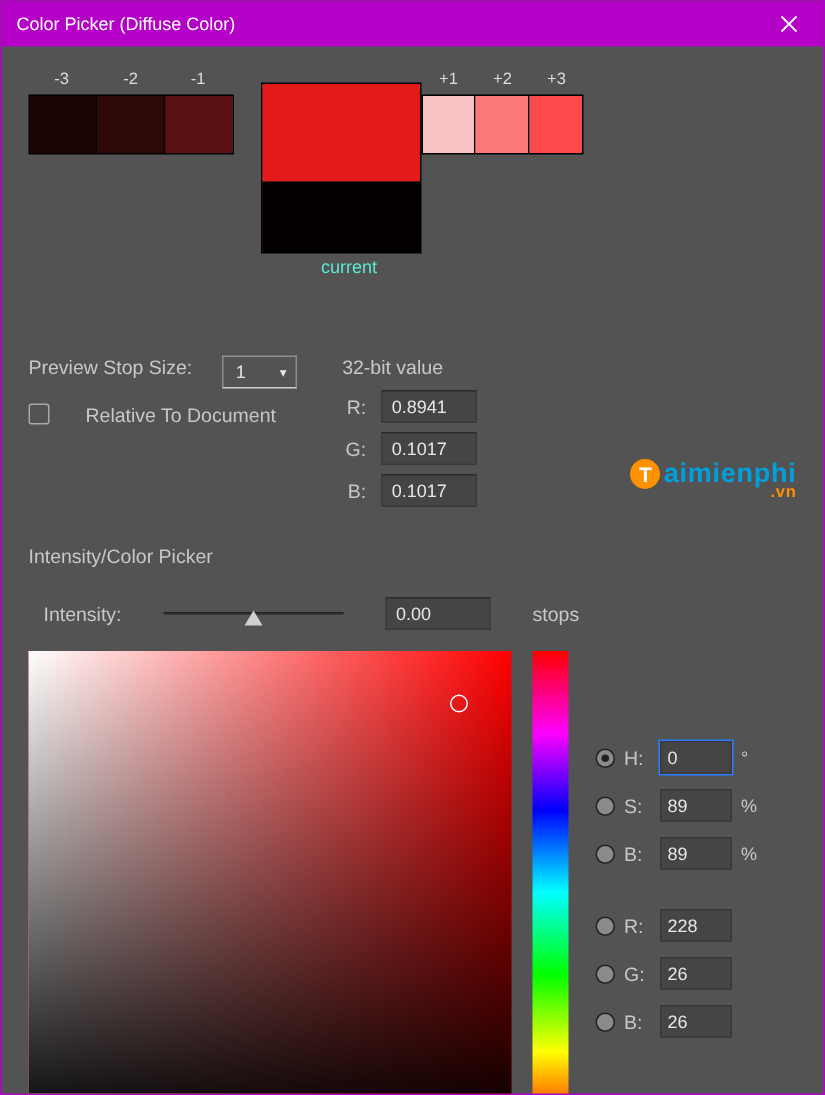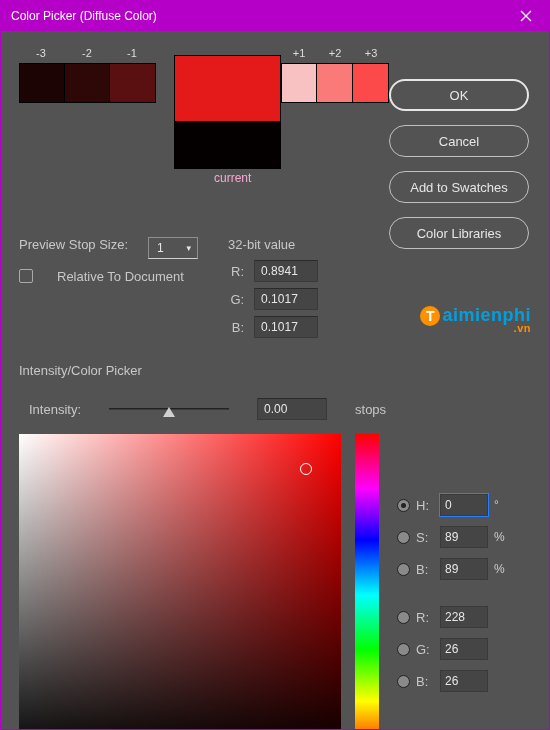--- a/index.html
+++ b/index.html
@@ -13,21 +13,21 @@
   .stop-labels { position: absolute; top: -16px; left: 0; width: 100%; height: 14px; font-size: 11px; color: #ddd; }
   .stop-labels span { position: absolute; width: 40px; text-align: center; transform: translateX(-50%); }
   .swatch-strip { display: flex; border: 1px solid #000; height: 40px; width: 350px; }
   .swatch-strip-right { position: absolute; left: 262px; top: 0; }
   .neg-sw { width: 45.5px; height: 100%; border-right: 1px solid #000; }
   .pos-sw { width: 36px; height: 100%; border-right: 1px solid #000; }
   .pos-sw:last-child { border-right: none; }
   .new-cur { position: absolute; top: -8px; left: 155px; width: 107px; height: 114px; border: 1px solid #000; }
   .new-color { height: 58%; }
   .cur-color { height: 42%; background: #000; }
-  .current-label { position: absolute; top: 108px; left: 195px; font-size: 12px; color: #f9a8d4; }
+  .current-label { position: absolute; top: 108px; left: 195px; font-size: 12px; color: #5eead4; }
 
   
   .btn-col { position: absolute; right: 20px; top: 48px; width: 140px; display: flex; flex-direction: column; gap: 14px; }
   .ps-btn { height: 32px; border: 1px solid #c0c0c0; border-radius: 16px; background: transparent; color: #e6e6e6; font-size: 13px; display: flex; align-items: center; justify-content: center; cursor: pointer; }
   .ps-btn.primary { border: 2px solid #e6e6e6; font-weight: 500; }
 
   
   .mid { margin-top: 134px; display: flex; gap: 30px; }
   .mid-left { flex: 0 0 auto; }
   .mid-right { flex: 0 0 auto; }
@@ -103,34 +103,20 @@
         <div class="pos-sw" style="background: rgb(250, 122, 122);"></div>
         <div class="pos-sw" style="background: rgb(252, 74, 74);"></div>
       </div>
       <div class="new-cur">
         <div class="new-color" style="background: rgb(228, 26, 26);"></div>
         <div class="cur-color" style="background: rgb(5, 0, 0);"></div>
       </div>
       <div class="current-label">current</div>
     </div>
 
-    <div class="btn-col">
-      <div class="ps-btn primary">
-          <span>OK</span>
-        </div>
-      <div class="ps-btn">
-          <span>Cancel</span>
-        </div>
-      <div class="ps-btn">
-          <span>Add to Swatches</span>
-        </div>
-      <div class="ps-btn">
-          <span>Color Libraries</span>
-        </div>
-    </div>
 
     <div class="mid">
       <div class="mid-left">
         <div class="row">
           <span>Preview Stop Size:</span>
           <div class="select">
             <span>1</span>
             <span class="chev">▾</span>
           </div>
         </div>

